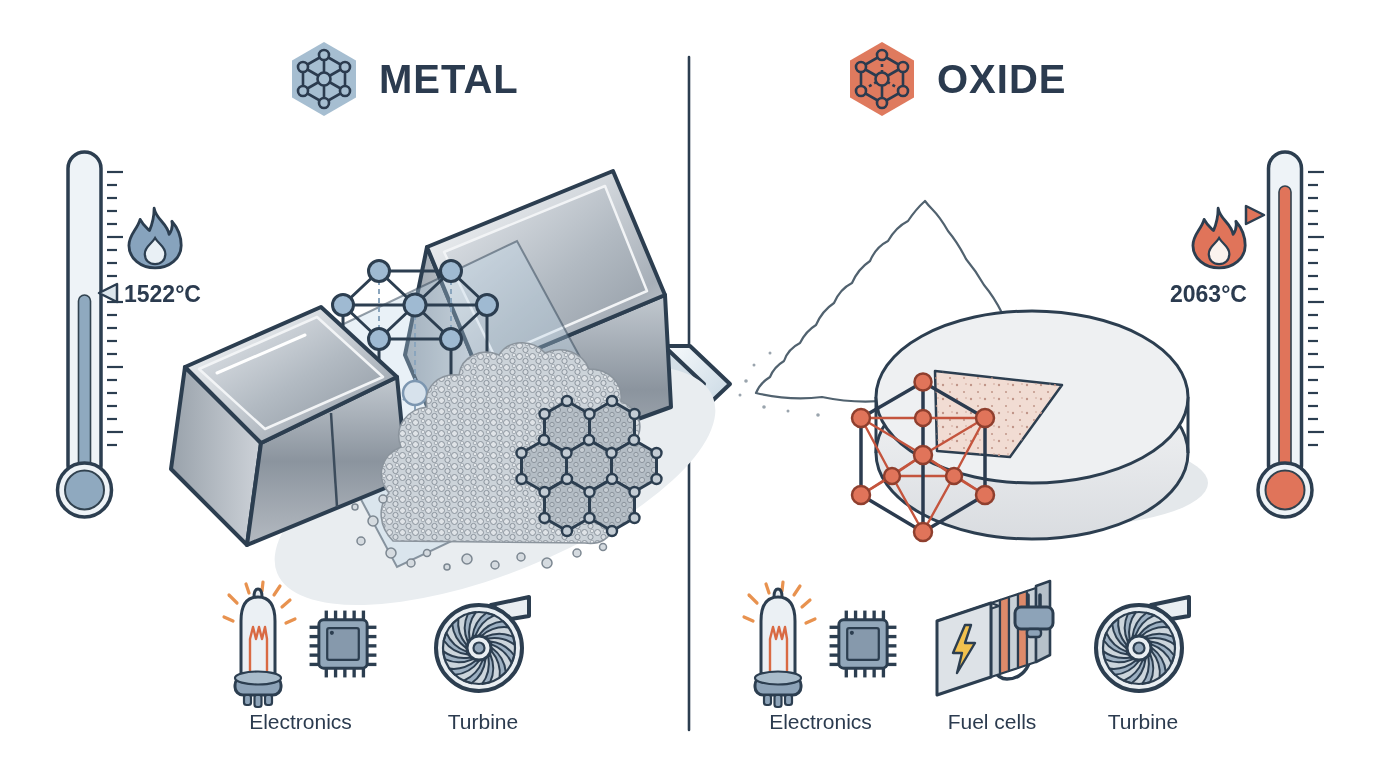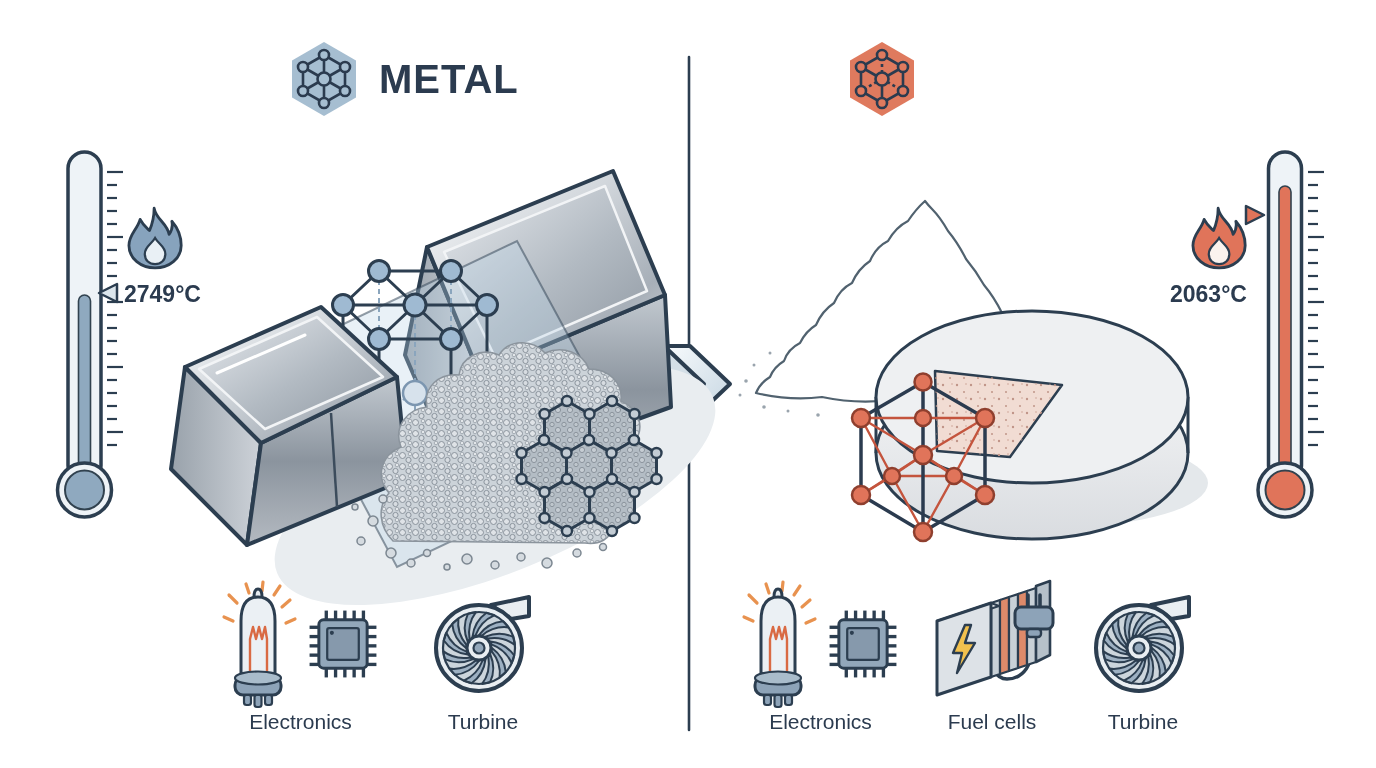--- a/index.html
+++ b/index.html
@@ -70,20 +70,21 @@
       <g fill="#df7a5e" stroke="#2b3b4f" stroke-width="2.6">
         <circle cx="37" cy="15" r="5"></circle>
           <circle cx="58" cy="27" r="5"></circle>
           <circle cx="58" cy="51" r="5"></circle>
         <circle cx="37" cy="63" r="5"></circle>
           <circle cx="16" cy="51" r="5"></circle>
           <circle cx="16" cy="27" r="5"></circle>
         <circle cx="37" cy="39" r="6.5"></circle>
       </g>
     </svg>
+    <h1>OXIDE</h1>
   </div>
 
   <svg class="abs" style="left:618px;top:50px;" width="150" height="690" viewBox="0 0 150 690">
     <defs>
       <linearGradient id="agrad" x1="0" y1="0" x2="1" y2="1">
         <stop offset="0" stop-color="#f8fbfd"></stop>
           <stop offset="1" stop-color="#c3d4e0"></stop>
       </linearGradient>
     </defs>
     <g fill="none" stroke="#2c3e50" stroke-width="2.6" stroke-linecap="round">
@@ -122,21 +123,21 @@
         <line x1="52" y1="271" x2="62" y2="271"></line>
         <line x1="52" y1="284" x2="68" y2="284"></line>
         <line x1="52" y1="297" x2="62" y2="297"></line>
       </g>
     <polygon points="44,145 62,136 62,154" fill="#dce6ec" stroke="#2c3e50" stroke-width="2.5" stroke-linejoin="round"></polygon>
   </svg>
   <svg class="abs" style="left:128px;top:206px;" width="56" height="66" viewBox="0 0 60 70">
     <path d="M28 2 C30 14 42 18 44 30 C47 26 48 21 47 16 C54 24 57 33 57 42 C57 56 44 66 29 66 C14 66 1 56 1 42 C1 30 10 25 13 14 C16 20 20 23 23 26 C26 19 28 12 28 2 Z" fill="#87a3bd" stroke="#2c3e50" stroke-width="3" stroke-linejoin="round"></path>
     <path d="M29 34 C33 41 40 43 40 51 C40 58 35 62 29 62 C23 62 18 58 18 51 C18 43 25 41 29 34 Z" fill="#e9f0f5" stroke="#2c3e50" stroke-width="2.4"></path>
   </svg>
-  <div class="temp abs" style="left:124px;top:281px;">2749°C</div>
+  <div class="temp abs" style="left:124px;top:281px;">1522°C</div>
 
   <svg class="abs" style="left:1242px;top:148px;" width="88" height="378" viewBox="0 0 88 378">
     <rect x="26.5" y="4" width="33" height="330" rx="16.5" fill="#eef3f7" stroke="#2c3e50" stroke-width="3.5"></rect>
     <rect x="37" y="38" width="12" height="309" rx="6" fill="#e0745a" stroke="#31424f" stroke-width="1.6"></rect>
     <circle cx="43" cy="342" r="27" fill="#eef3f7" stroke="#2c3e50" stroke-width="3.5"></circle>
     <circle cx="43" cy="342" r="19.5" fill="#e0745a" stroke="#31424f" stroke-width="2"></circle>
     <g class="ticks">
         <line x1="66" y1="24" x2="82" y2="24"></line>
         <line x1="66" y1="37" x2="76" y2="37"></line>
         <line x1="66" y1="50" x2="76" y2="50"></line>

